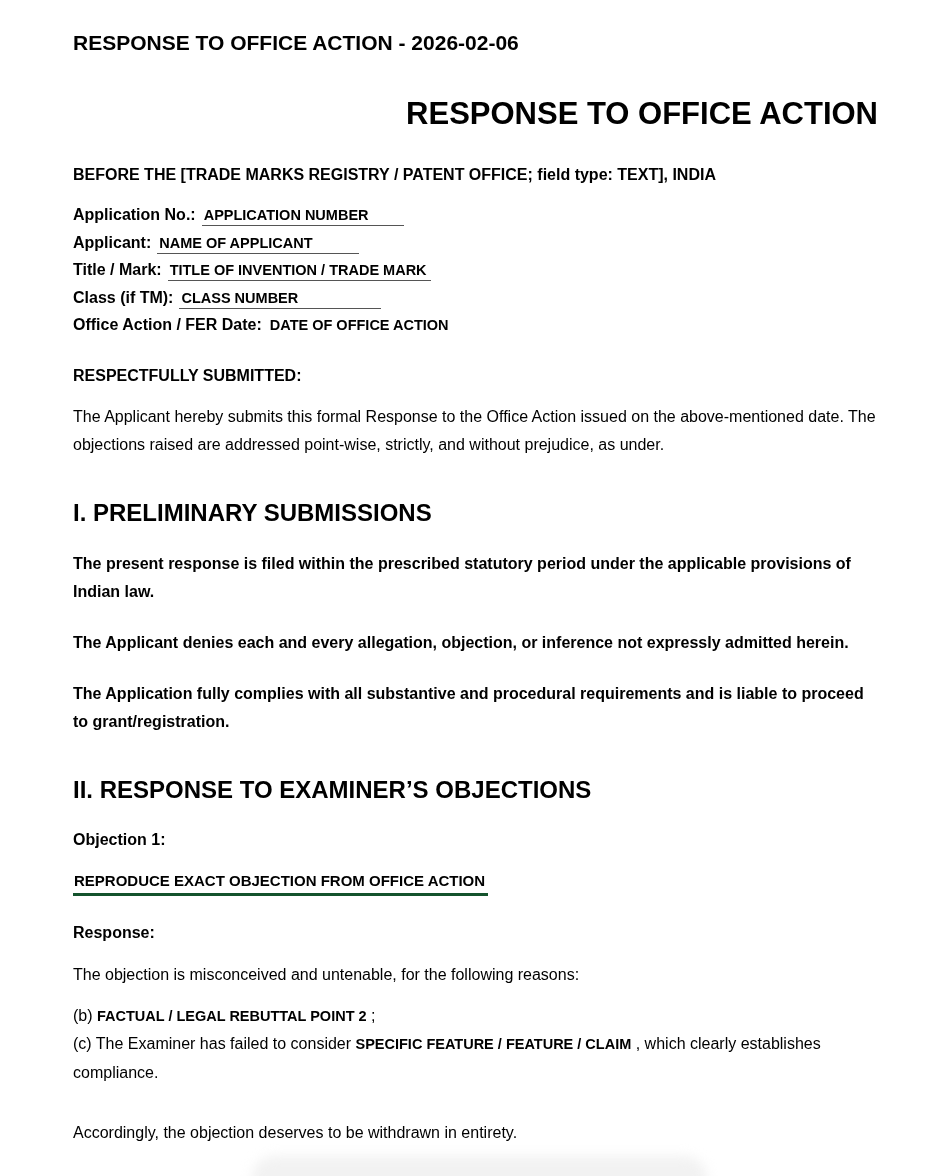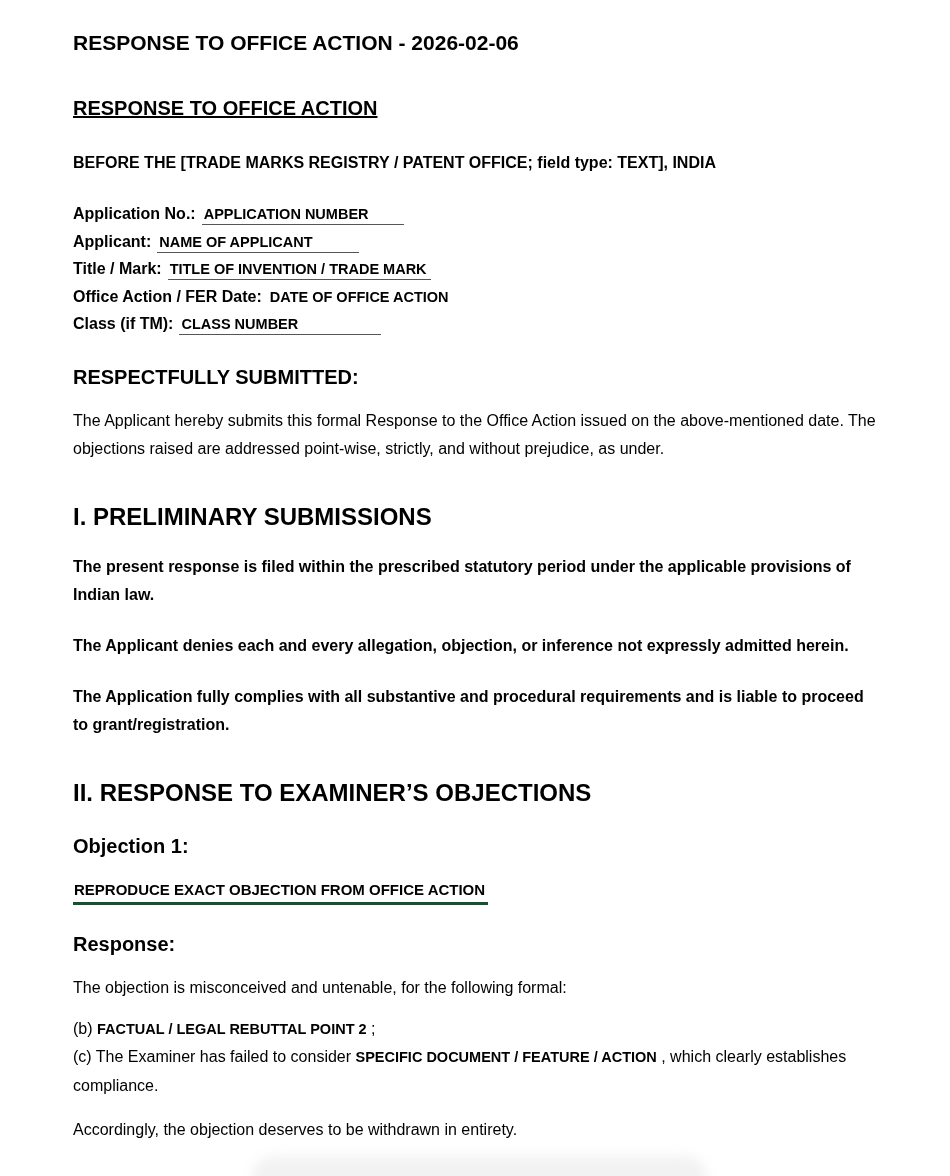--- a/index.html
+++ b/index.html
@@ -25,35 +25,34 @@
   .b { font-weight: 400; }
 
   h1.page-title {
     font-size: 21px;
     font-weight: 700;
     line-height: 1.1;
     margin: 31px 0 0 0;
     letter-spacing: 0;
   }
   h2.doc-title {
-    font-size: 20px;
+    font-size: 31px;
     font-weight: 700;
-    text-align: left;
+    text-align: right;
     margin: 43px 0 0 0;
     line-height: 1.1;
-    text-decoration: underline;
   }
   p.before-line {
     font-size: 16px;
     font-weight: 700;
     margin: 34px 0 0 0;
     line-height: 1.2;
   }
 
-  .fields { margin-top: 28px; }
+  .fields { margin-top: 17px; }
   .field-row {
     font-size: 16px;
     font-weight: 700;
     line-height: 27.5px;
     white-space: nowrap;
   }
   .field-row .blank {
     display: inline-block;
     min-width: 196px;
     margin-left: 6px;
@@ -66,21 +65,21 @@
     border-bottom: none;
     min-width: 0;
     padding-bottom: 0;
   }
   .caps-value {
     font-size: 14.5px;
     font-weight: 700;
   }
 
   h3.subhead {
-    font-size: 20px;
+    font-size: 16px;
     font-weight: 700;
     margin: 27px 0 0 0;
     line-height: 1.2;
   }
   p.para {
     font-size: 16px;
     font-weight: 400;
     line-height: 28px;
     margin: 18px 0 0 0;
   }
@@ -108,21 +107,21 @@
     border-bottom: 1px solid #555555;
     padding: 0 4px 2px 2px;
   }
   .points { margin-top: 13px; }
   .point {
     font-size: 16px;
     font-weight: 400;
     line-height: 27.5px;
     margin: 0;
   }
-  p.closing { margin-top: 17px; }
+  p.closing { margin-top: 33px; }
   h3.obj2 { margin-top: 29px; }
 
   .bottom-sheet {
     position: absolute;
     left: 252px;
     bottom: -24px;
     width: 455px;
     height: 44px;
     background: #f2f2f2;
     border-radius: 22px;
@@ -144,24 +143,24 @@
     <div class="field-row">
       <span>Application No.:</span><span class="blank"><span class="caps-value">APPLICATION NUMBER</span></span>
     </div>
     <div class="field-row">
       <span>Applicant:</span><span class="blank"><span class="caps-value">NAME OF APPLICANT</span></span>
     </div>
     <div class="field-row">
       <span>Title / Mark:</span><span class="blank"><span class="caps-value">TITLE OF INVENTION / TRADE MARK</span></span>
     </div>
     <div class="field-row">
-      <span>Office Action / FER Date:</span><span class="blank no-line"><span class="caps-value">DATE OF OFFICE ACTION</span></span>
+      <span>Class (if TM):</span><span class="blank"><span class="caps-value">CLASS NUMBER</span></span>
     </div>
     <div class="field-row">
-      <span>Class (if TM):</span><span class="blank"><span class="caps-value">CLASS NUMBER</span></span>
+      <span>Office Action / FER Date:</span><span class="blank no-line"><span class="caps-value">DATE OF OFFICE ACTION</span></span>
     </div>
   </div>
 
   <h3 class="subhead">RESPECTFULLY SUBMITTED:</h3>
 
   <p class="para"><span>The Applicant hereby submits this </span><span class="b">formal Response to the Office Action</span><span> issued on the above-mentioned date. The objections raised are addressed </span><span class="b">point-wise, strictly, and without prejudice</span><span>, as under.</span></p>
 
   <h2 class="section-heading">I. PRELIMINARY SUBMISSIONS</h2>
 
   <p class="para para-gap">The present response is filed within the prescribed statutory period under the applicable provisions of Indian law.</p>
@@ -169,25 +168,25 @@
   <p class="para para-gap">The Application fully complies with all substantive and procedural requirements and is liable to proceed to grant/registration.</p>
 
   <h2 class="section-heading">II. RESPONSE TO EXAMINER’S OBJECTIONS</h2>
 
   <h3 class="subhead">Objection 1:</h3>
 
   <p class="objection-field"><span class="u-big">REPRODUCE EXACT OBJECTION FROM OFFICE ACTION</span></p>
 
   <h3 class="subhead">Response:</h3>
 
-  <p class="para"><span>The objection is </span><span class="b">misconceived and untenable</span><span>, for the following formal:</span></p>
+  <p class="para"><span>The objection is </span><span class="b">misconceived and untenable</span><span>, for the following reasons:</span></p>
 
   <div class="points">
     <p class="point"><span>(b) </span><span class="b caps-value">FACTUAL / LEGAL REBUTTAL POINT 2</span><span> ;</span></p>
-    <p class="point"><span>(c) The Examiner has failed to consider </span><span class="b caps-value">SPECIFIC DOCUMENT / FEATURE / ACTION</span><span> , which clearly establishes compliance.</span></p>
+    <p class="point"><span>(c) The Examiner has failed to consider </span><span class="b caps-value">SPECIFIC FEATURE / FEATURE / CLAIM</span><span> , which clearly establishes compliance.</span></p>
   </div>
 
   <p class="para closing">Accordingly, the objection deserves to be withdrawn in entirety.</p>
 
   <h3 class="subhead obj2">Objection 2:</h3>
 
 </div>
 
 <div class="bottom-sheet"></div>
 

